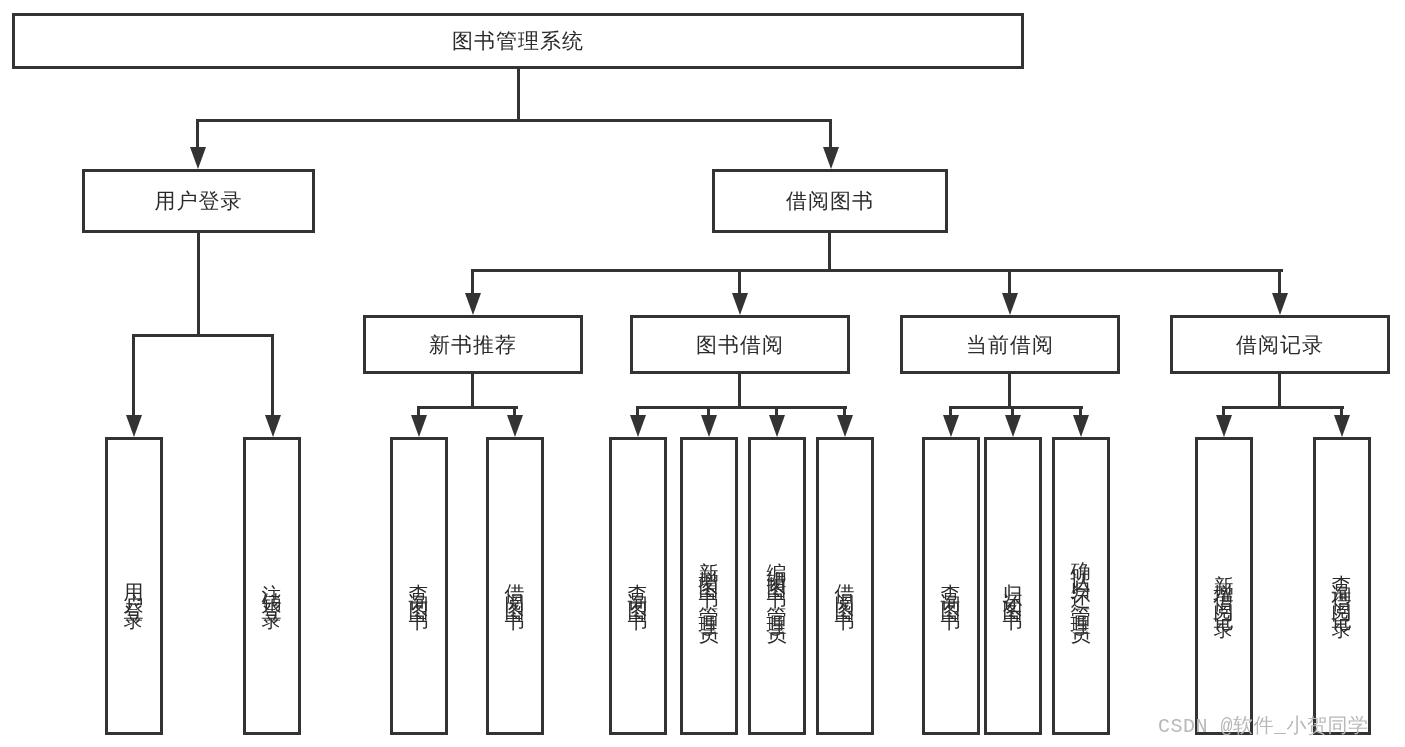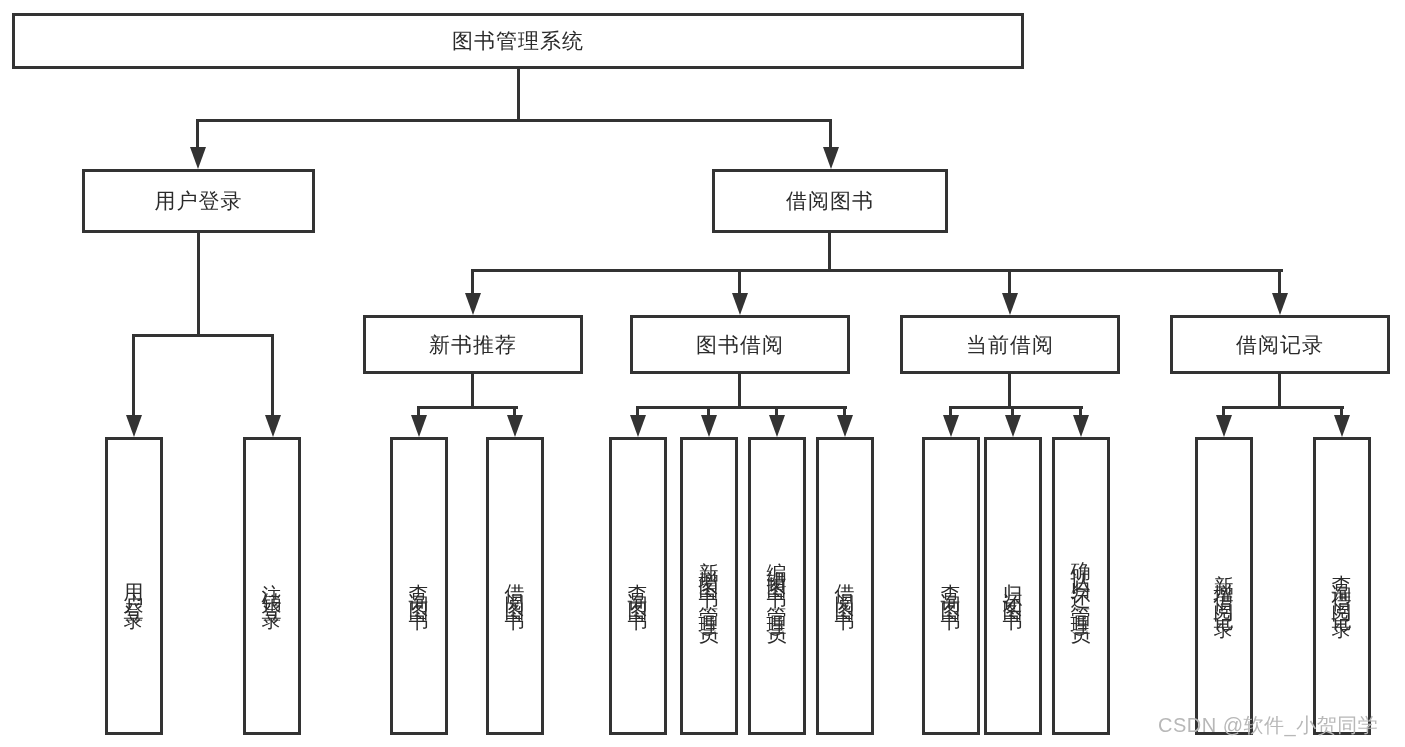--- a/index.html
+++ b/index.html
@@ -64,20 +64,21 @@
   }
   .watermark {
     position: absolute;
     left: 1158px;
     top: 712px;
     font-size: 20px;
     letter-spacing: 0.5px;
     color: #b8b8b8;
     z-index: 5;
     white-space: nowrap;
+    font-family: Liberation Mono, monospace;
   }
 </style>
 </head>
 <body>
 
 <div class="canvas">
 
   <div class="box hbox" style="left:12px;top:13px;width:1012px;height:56px">
     <span>图书管理系统</span>
   </div>

